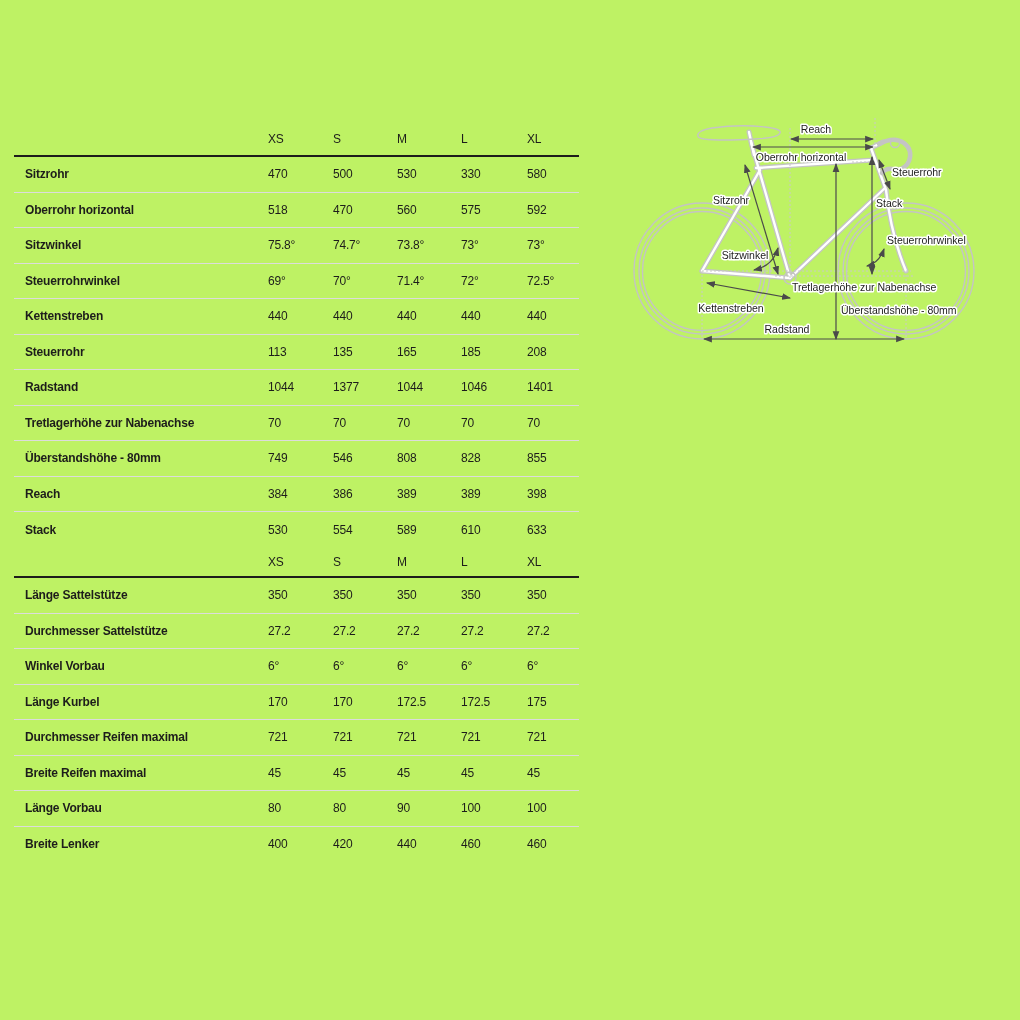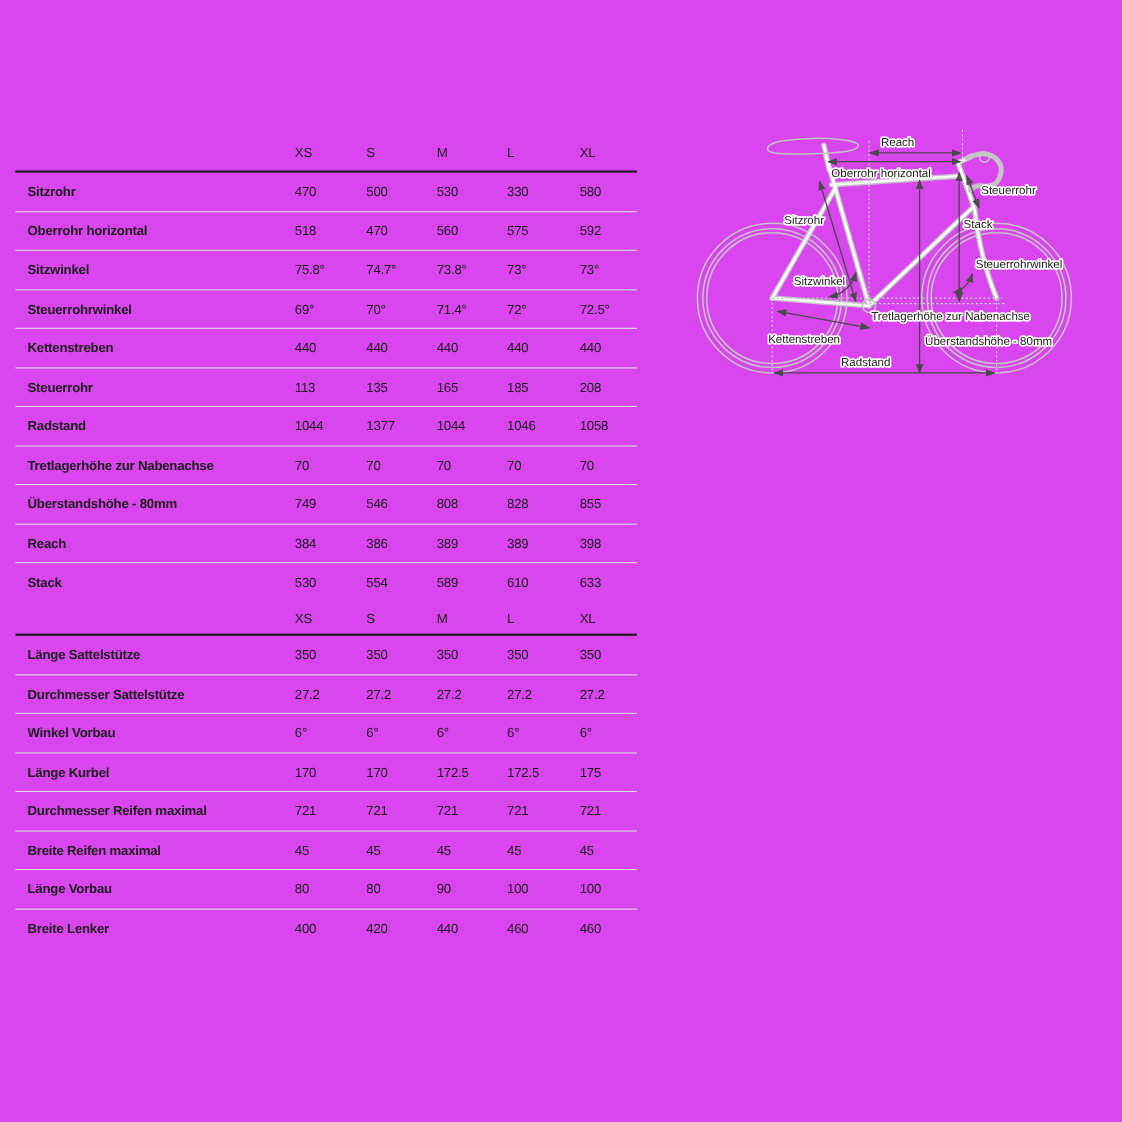--- a/index.html
+++ b/index.html
@@ -1,18 +1,18 @@
 <!DOCTYPE html>
 <html><head>
 <meta charset="utf-8">
 <style>
   html,body{margin:0;padding:0;background:#fff;}
   body{width:1020px;height:1020px;position:relative;overflow:hidden;
        font-family:"Liberation Sans",sans-serif;color:#1d1d1b;}
-  .page{position:absolute;inset:0;background:#d946ef;}
+  .page{position:absolute;inset:0;background:#bef264;}
 
   
   .geo-table{position:absolute;left:14px;top:122px;width:565px;}
   .row{display:grid;grid-template-columns:254px 65px 64px 64px 66px 52px;
        align-items:center;box-sizing:border-box;}
   .row.header{height:35px;border-bottom:2px solid #1d1d1b;}
   .row.subheader{height:30.5px;border-bottom:2px solid #1d1d1b;}
   .section .row{height:35.5px;border-bottom:1px solid #dcdcdc;}
   .section .row:last-child{border-bottom:none;}
   .cell{font-size:12px;letter-spacing:-0.2px;white-space:nowrap;}
@@ -93,21 +93,21 @@
           <div class="cell val">165</div>
           <div class="cell val">185</div>
           <div class="cell val">208</div>
         </div>
         <div class="row">
           <div class="cell label">Radstand</div>
           <div class="cell val">1044</div>
           <div class="cell val">1377</div>
           <div class="cell val">1044</div>
           <div class="cell val">1046</div>
-          <div class="cell val">1058</div>
+          <div class="cell val">1401</div>
         </div>
         <div class="row">
           <div class="cell label">Tretlagerhöhe zur Nabenachse</div>
           <div class="cell val">70</div>
           <div class="cell val">70</div>
           <div class="cell val">70</div>
           <div class="cell val">70</div>
           <div class="cell val">70</div>
         </div>
         <div class="row">

